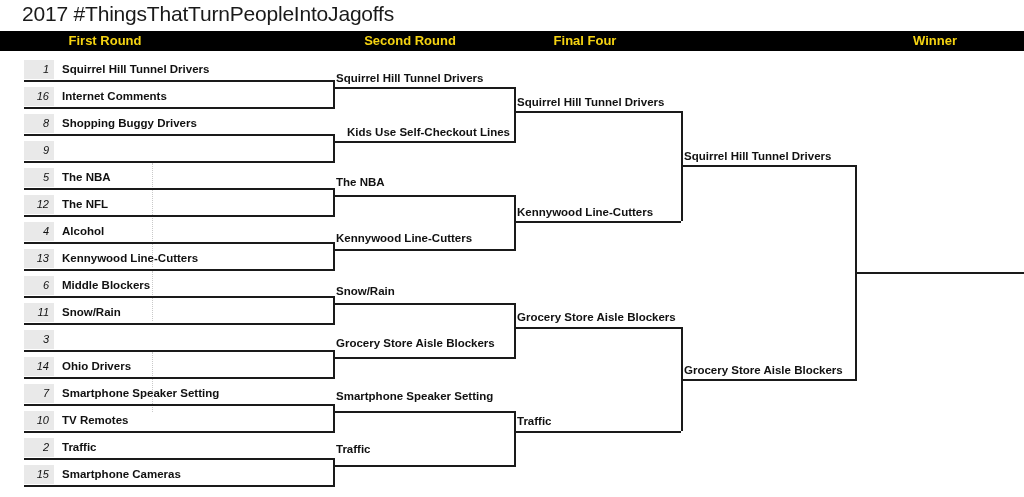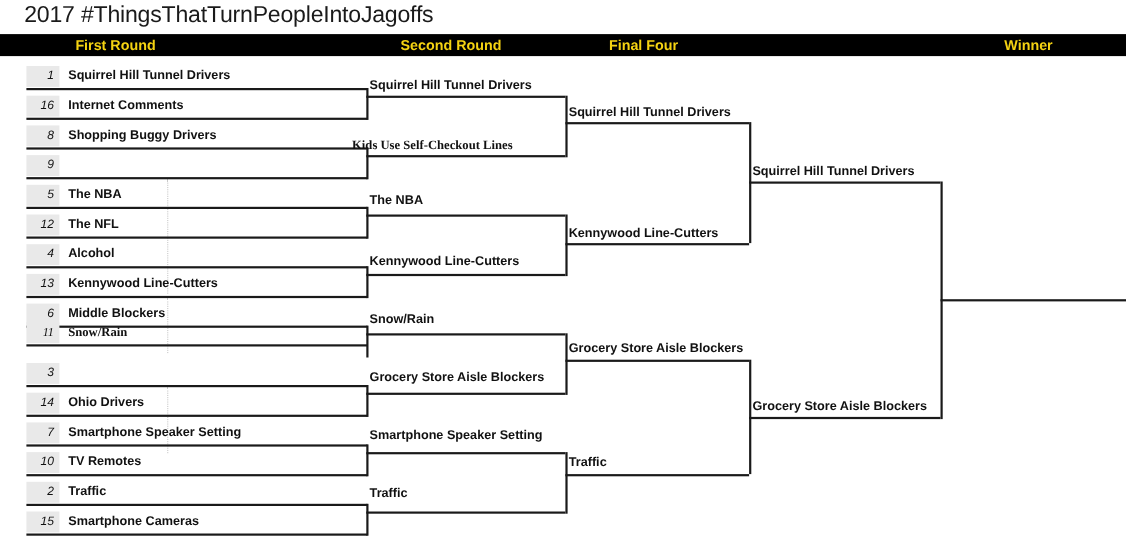--- a/index.html
+++ b/index.html
@@ -129,21 +129,21 @@
   <div class="row" style="left:24px;top:249px;width:310px;">
     <span class="seed">13</span>
     <span class="rname">Kennywood Line-Cutters</span>
     <span class="rule" style="width:310px;"></span>
   </div>
   <div class="row" style="left:24px;top:276px;width:310px;">
     <span class="seed">6</span>
     <span class="rname">Middle Blockers</span>
     <span class="rule" style="width:310px;"></span>
   </div>
-  <div class="row" style="left:24px;top:293px;width:260px;font-family:Liberation Serif, serif;">
+  <div class="row" style="left:24px;top:303px;width:260px;">
     <span class="seed">11</span>
     <span class="rname">Snow/Rain</span>
     <span class="rule" style="width:310px;"></span>
   </div>
   <div class="row" style="left:24px;top:330px;width:310px;">
     <span class="seed">3</span>
     <span class="rule" style="width:310px;"></span>
   </div>
   <div class="row" style="left:24px;top:357px;width:310px;">
     <span class="seed">14</span>
@@ -176,21 +176,21 @@
   <div class="vline" style="left:333px;top:188px;height:29px;"></div>
   <div class="vline" style="left:333px;top:242px;height:29px;"></div>
   <div class="vline" style="left:333px;top:296px;height:29px;"></div>
   <div class="vline" style="left:333px;top:350px;height:29px;"></div>
   <div class="vline" style="left:333px;top:404px;height:29px;"></div>
   <div class="vline" style="left:333px;top:458px;height:29px;"></div>
 
   <div class="adv r2" style="left:336px;top:72px;">Squirrel Hill Tunnel Drivers</div>
   <div class="hline" style="left:333px;top:87px;width:181px;"></div>
 
-  <div class="adv r2" style="left:320px;top:126px;font-family:Liberation Serif, serif;">Kids Use Self-Checkout Lines</div>
+  <div class="adv r2" style="left:347px;top:126px;">Kids Use Self-Checkout Lines</div>
   <div class="hline" style="left:333px;top:141px;width:181px;"></div>
 
   <div class="adv r2" style="left:336px;top:176px;">The NBA</div>
   <div class="hline" style="left:333px;top:195px;width:181px;"></div>
 
   <div class="adv r2" style="left:336px;top:232px;">Kennywood Line-Cutters</div>
   <div class="hline" style="left:333px;top:249px;width:181px;"></div>
 
   <div class="adv r2" style="left:336px;top:285px;">Snow/Rain</div>
   <div class="hline" style="left:333px;top:303px;width:181px;"></div>

